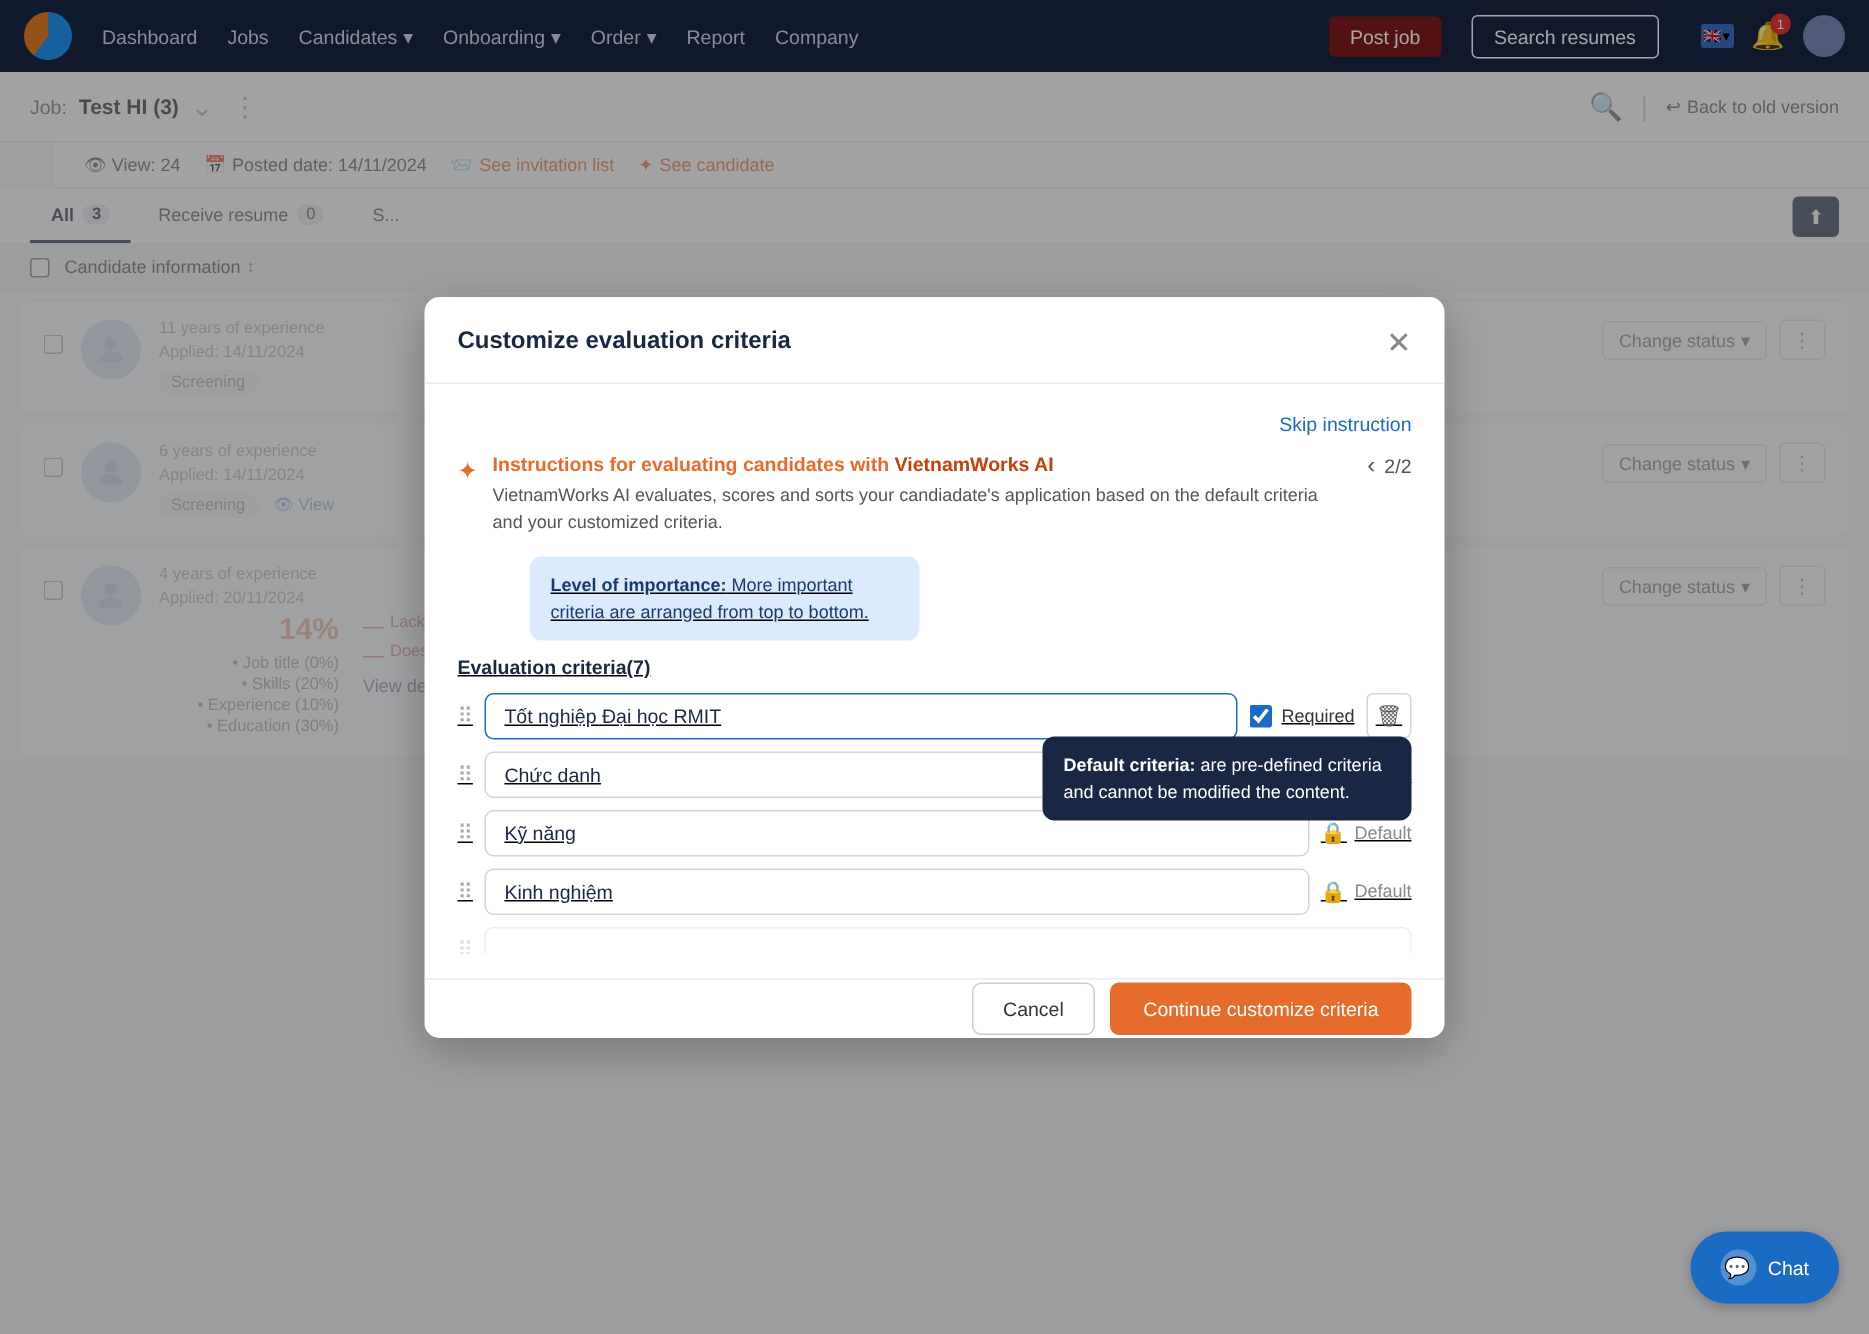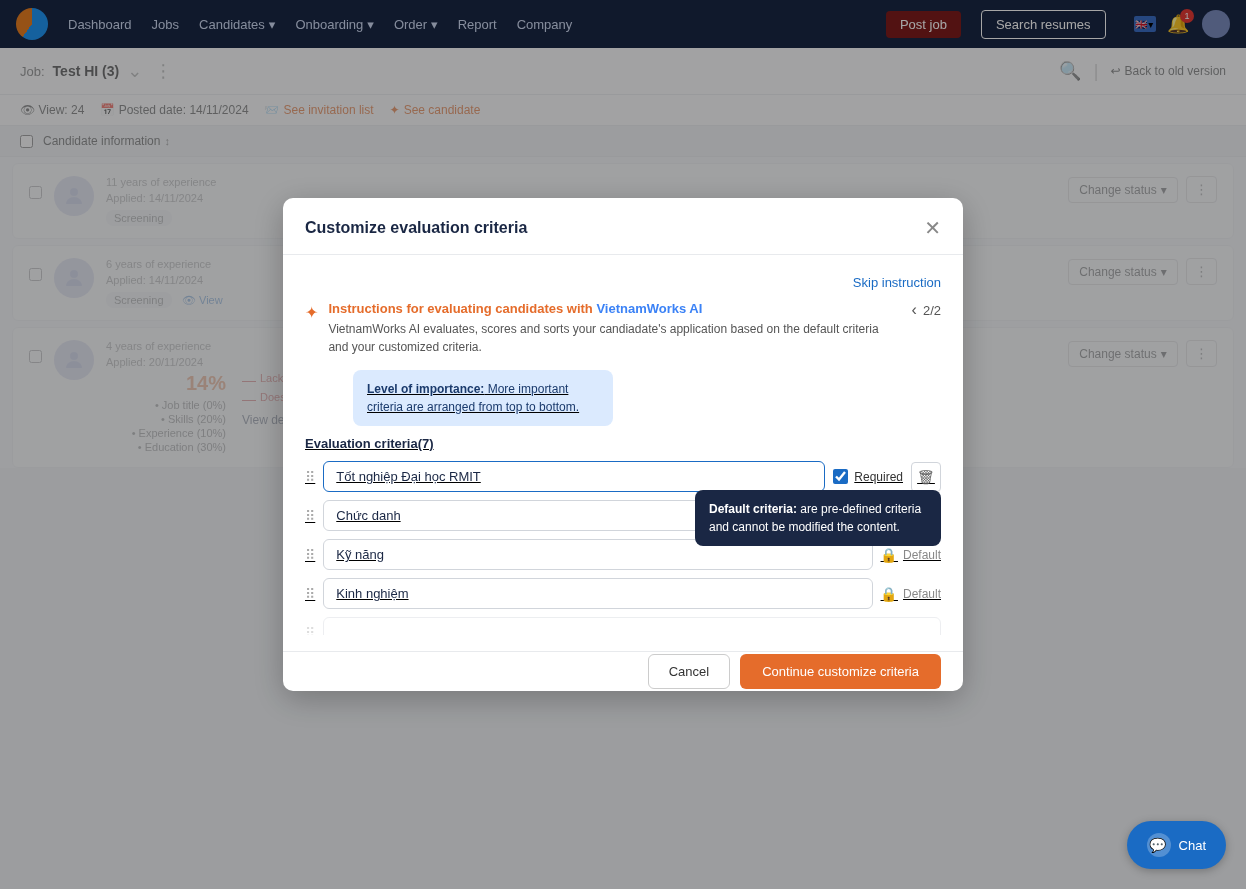--- a/index.html
+++ b/index.html
@@ -74,20 +74,21 @@
     
     .subbar {
       background: #fff;
       padding: 8px 20px;
       border-bottom: 1px solid #e8eaed;
       display: flex;
       align-items: flex-end;
       gap: 16px;
       font-size: 12px;
       color: #555;
+      margin-left: 36px;
     }
     .subbar-link { color: #e56c2b; cursor: pointer; display: flex; align-items: center; gap: 4px; text-decoration: none; }
 
     
     .tabs-bar {
       background: #fff;
       padding: 0 20px;
       display: flex;
       align-items: center;
       gap: 4px;
@@ -361,20 +362,34 @@
     </div>
   </div>
 
   <div class="subbar">
     <span>👁 <span>View: 24</span></span>
     <span>📅 <span>Posted date: 14/11/2024</span></span>
     <a class="subbar-link">📨 <span>See invitation list</span></a>
     <a class="subbar-link">✦ <span>See candidate</span></a>
   </div>
 
+  <div class="tabs-bar">
+    <button class="tab-btn active">
+      <span>All</span> 
+        <span class="tab-count">3</span>
+    </button>
+    <button class="tab-btn">
+      <span>Receive resume</span> 
+        <span class="tab-count">0</span>
+    </button>
+    <button class="tab-btn">
+      <span>S...</span>
+    </button>
+    <button class="tab-upload">⬆</button>
+  </div>
 
   <div class="table-header">
     <input type="checkbox" style="margin-right: 10px;">
     <span>Candidate information</span>
     <span style="margin-left:4px;color:#888;font-size:11px;">↕</span>
   </div>
 
   <div class="candidate-list">
 
     <div class="candidate-row">
@@ -472,21 +487,21 @@
     <div class="modal-body">
 
       <div class="skip-instruction">
         <a class="skip-link">Skip instruction</a>
       </div>
 
       <div class="instruction-banner">
         <span class="ai-icon">✦</span>
         <div class="instruction-text">
           <h4>
-            <span>Instructions for evaluating candidates with</span> <span style="color:#3b82f6;">VietnamWorks AI</span>
+            <span>Instructions for evaluating candidates with</span> <span style="color:#c2410c;">VietnamWorks AI</span>
           </h4>
           <p>VietnamWorks AI evaluates, scores and sorts your candiadate's application based on the default criteria and your customized criteria.</p>
         </div>
         <div class="page-indicator">
           <button>‹</button>
           <span><span>2</span>/<span>2</span></span>
         </div>
       </div>
 
       <div class="criteria-section" style="position:relative;">

